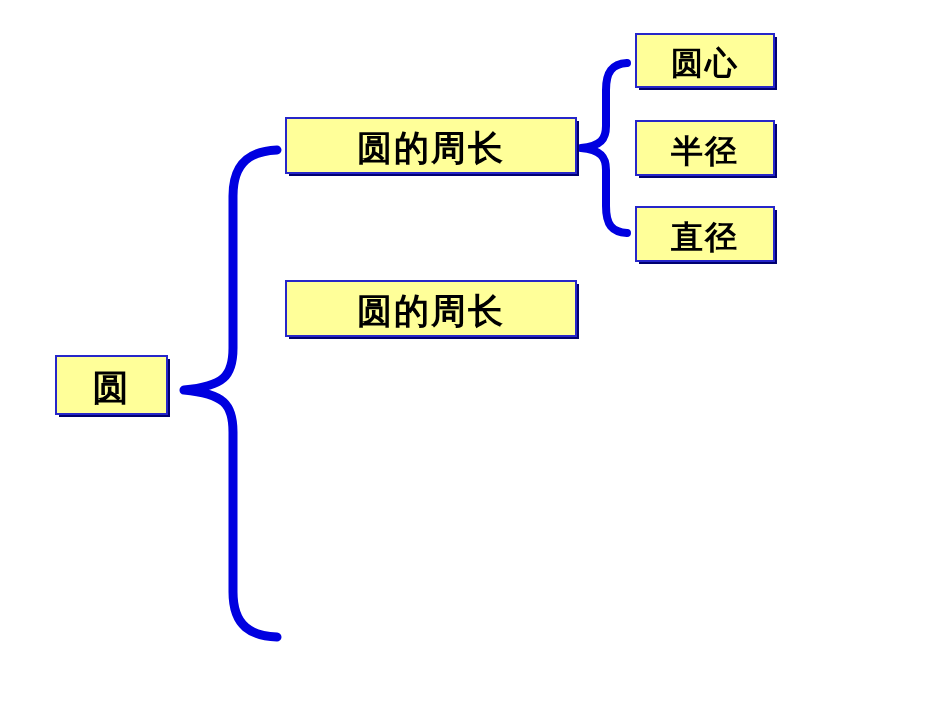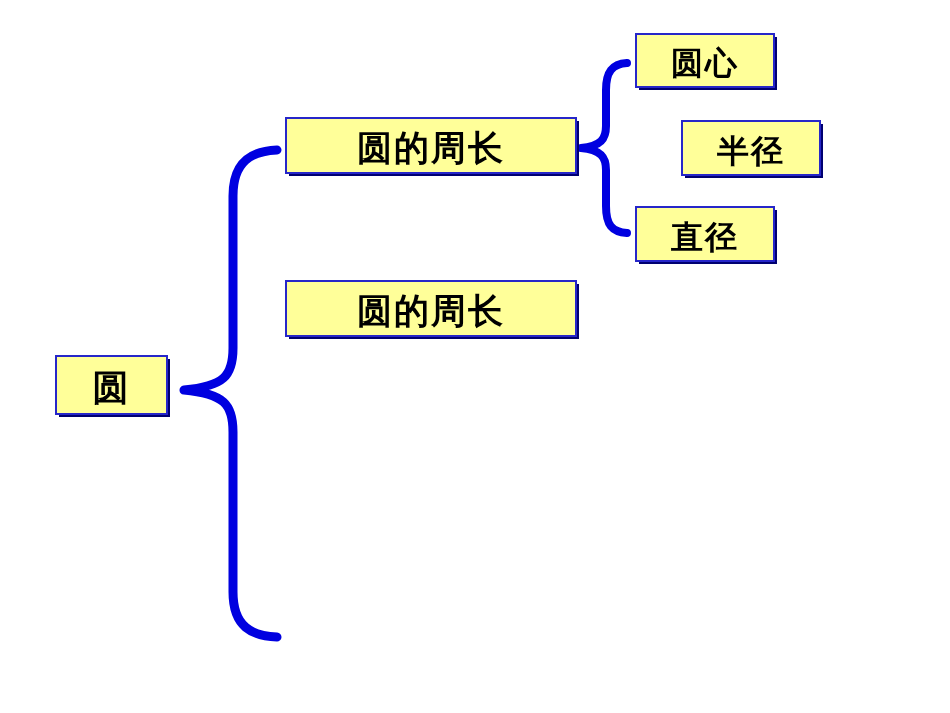--- a/index.html
+++ b/index.html
@@ -41,21 +41,21 @@
   
   .n-branch    { left: 285px; width: 292px; height: 57px; font-size: 35px; }
   .n-b0 { top: 117px; }
   .n-b1 { top: 264px; margin-top: 16px; }
   .n-b2 { top: 380px; }
   .n-b3 { top: 502px; }
   .n-b4 { top: 604px; }
   
   .n-leaf      { left: 635px; width: 140px; height: 56px; font-size: 32px; }
   .n-c0 { top: 33px; height: 55px; }
-  .n-c1 { top: 120px; margin-left: 46px; }
+  .n-c1 { top: 120px; }
   .n-c2 { top: 206px; }
 </style>
 </head>
 <body>
 
 <div class="canvas">
 
   <svg class="braces" viewBox="0 0 950 713" xmlns="http://www.w3.org/2000/svg">
     <path d="M 277 150 C 252 151 233 161 233 196 L 233 348 C 233 376 224 386 184 390 C 224 394 233 404 233 432 L 233 592 C 233 627 252 636 277 637" fill="none" stroke-width="9" stroke-linecap="round" stroke-linejoin="round" stroke="#0000E0"></path>
     <path d="M 627 63 C 612 64 606 72 606 90 L 606 126 C 606 139 601 146 581 148 C 601 150 606 157 606 170 L 606 206 C 606 225 612 232 627 233" fill="none" stroke-width="8" stroke-linecap="round" stroke-linejoin="round" stroke="#0000E0"></path>

